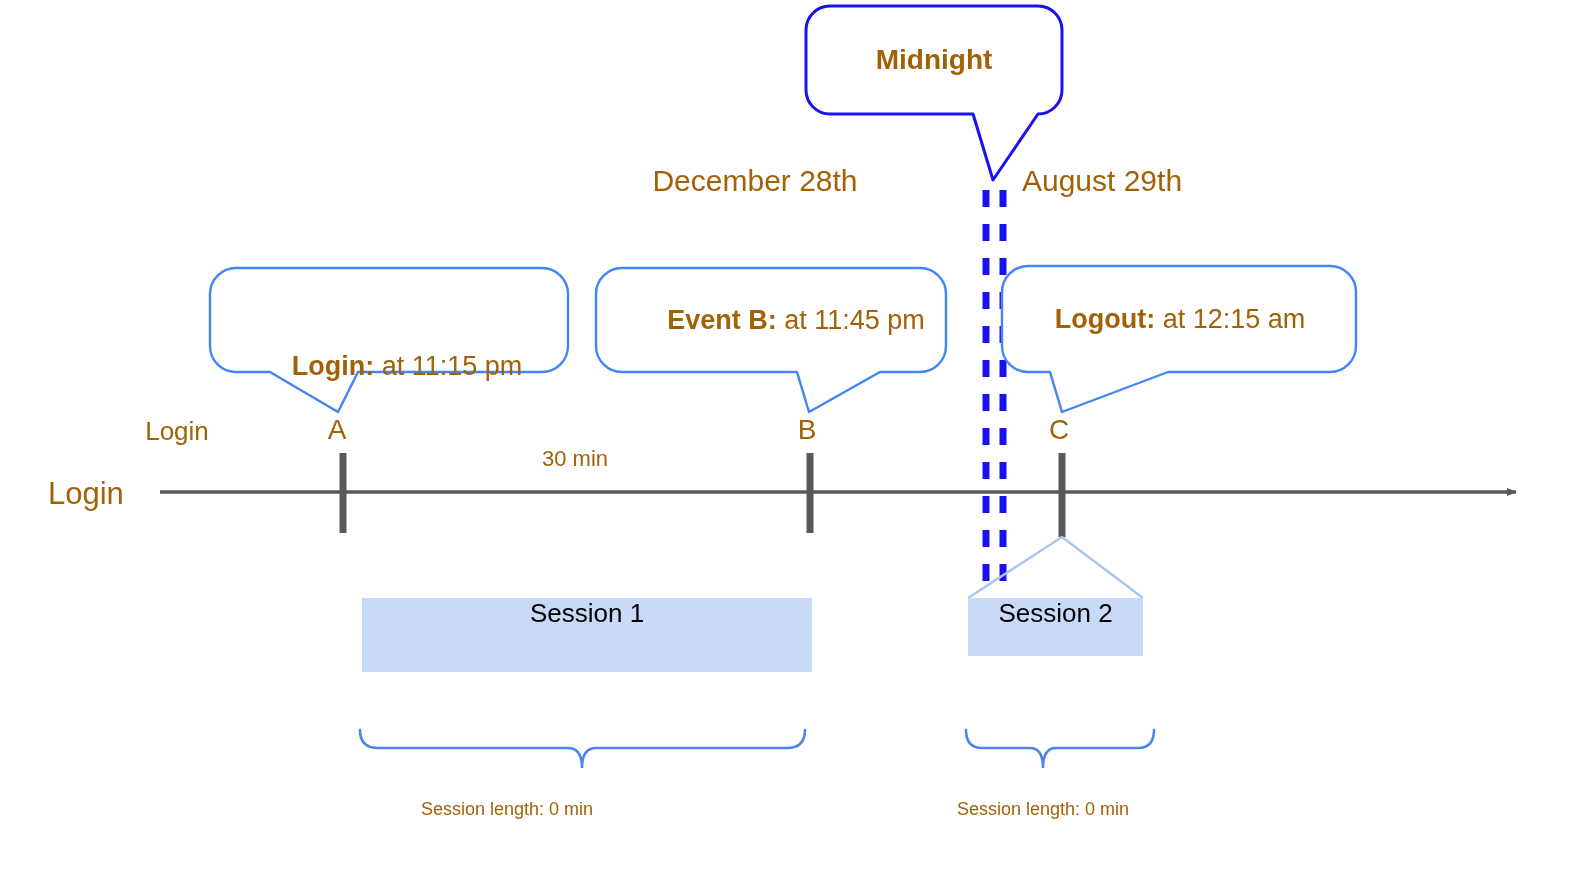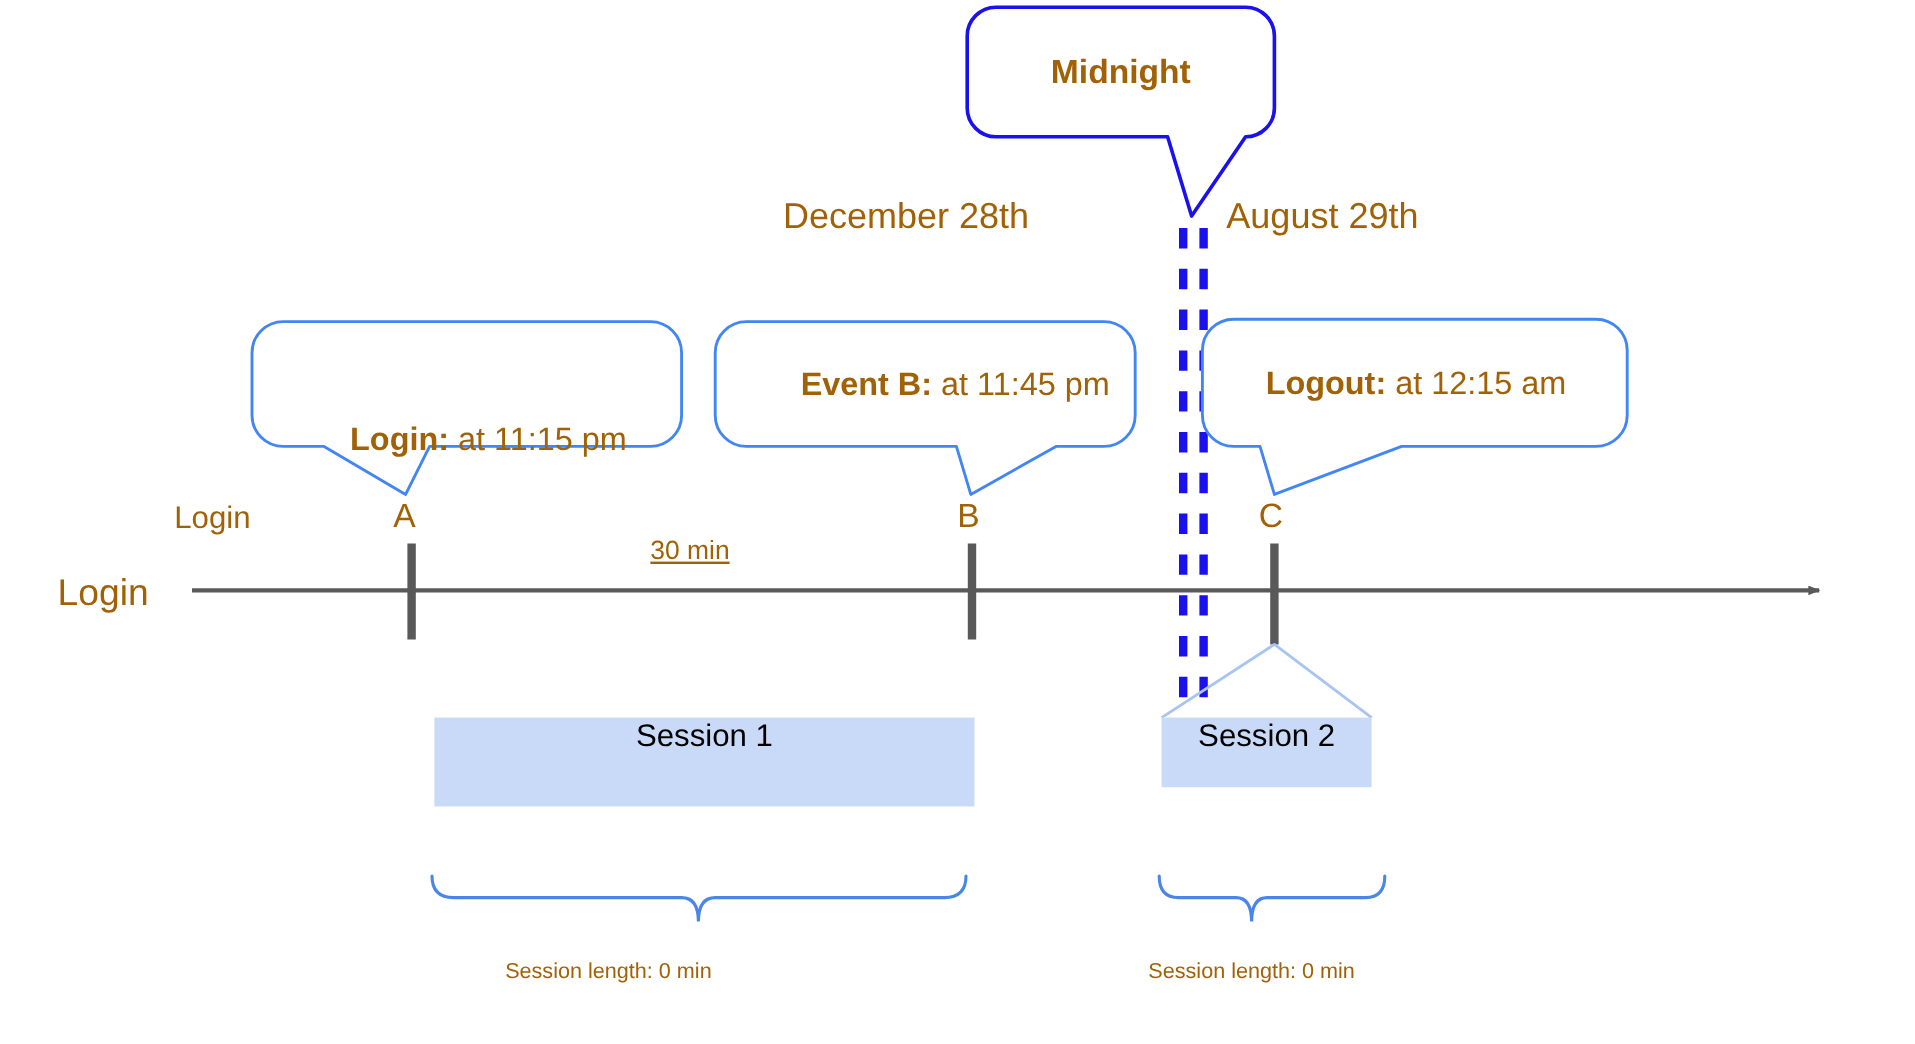--- a/index.html
+++ b/index.html
@@ -147,21 +147,21 @@
   <div class="txt callout-text center" style="left:1180px; top:306px;">
     <b>Logout:</b><span> at 12:15 am</span>
   </div>
 
   <div class="txt events-label center" style="left:177px; top:418px;">Login</div>
 
   <div class="txt tick-label center" style="left:337px; top:416px;">A</div>
   <div class="txt tick-label center" style="left:807px; top:416px;">B</div>
   <div class="txt tick-label center" style="left:1059px; top:416px;">C</div>
 
-  <div class="txt duration-label center" style="left:575px; top:448px;text-decoration:underline;">30 min</div>
+  <div class="txt duration-label center" style="left:575px; top:448px;">30 min</div>
 
   <div class="txt axis-label" style="left:48px; top:478px;">Login</div>
 
   <div class="session-box" style="left:362px; top:598px; width:450px; height:74px;">
     <span class="session-label">Session 1</span>
   </div>
 
   <div class="session-box" style="left:968px; top:598px; width:175px; height:58px;">
     <span class="session-label">Session 2</span>
   </div>

